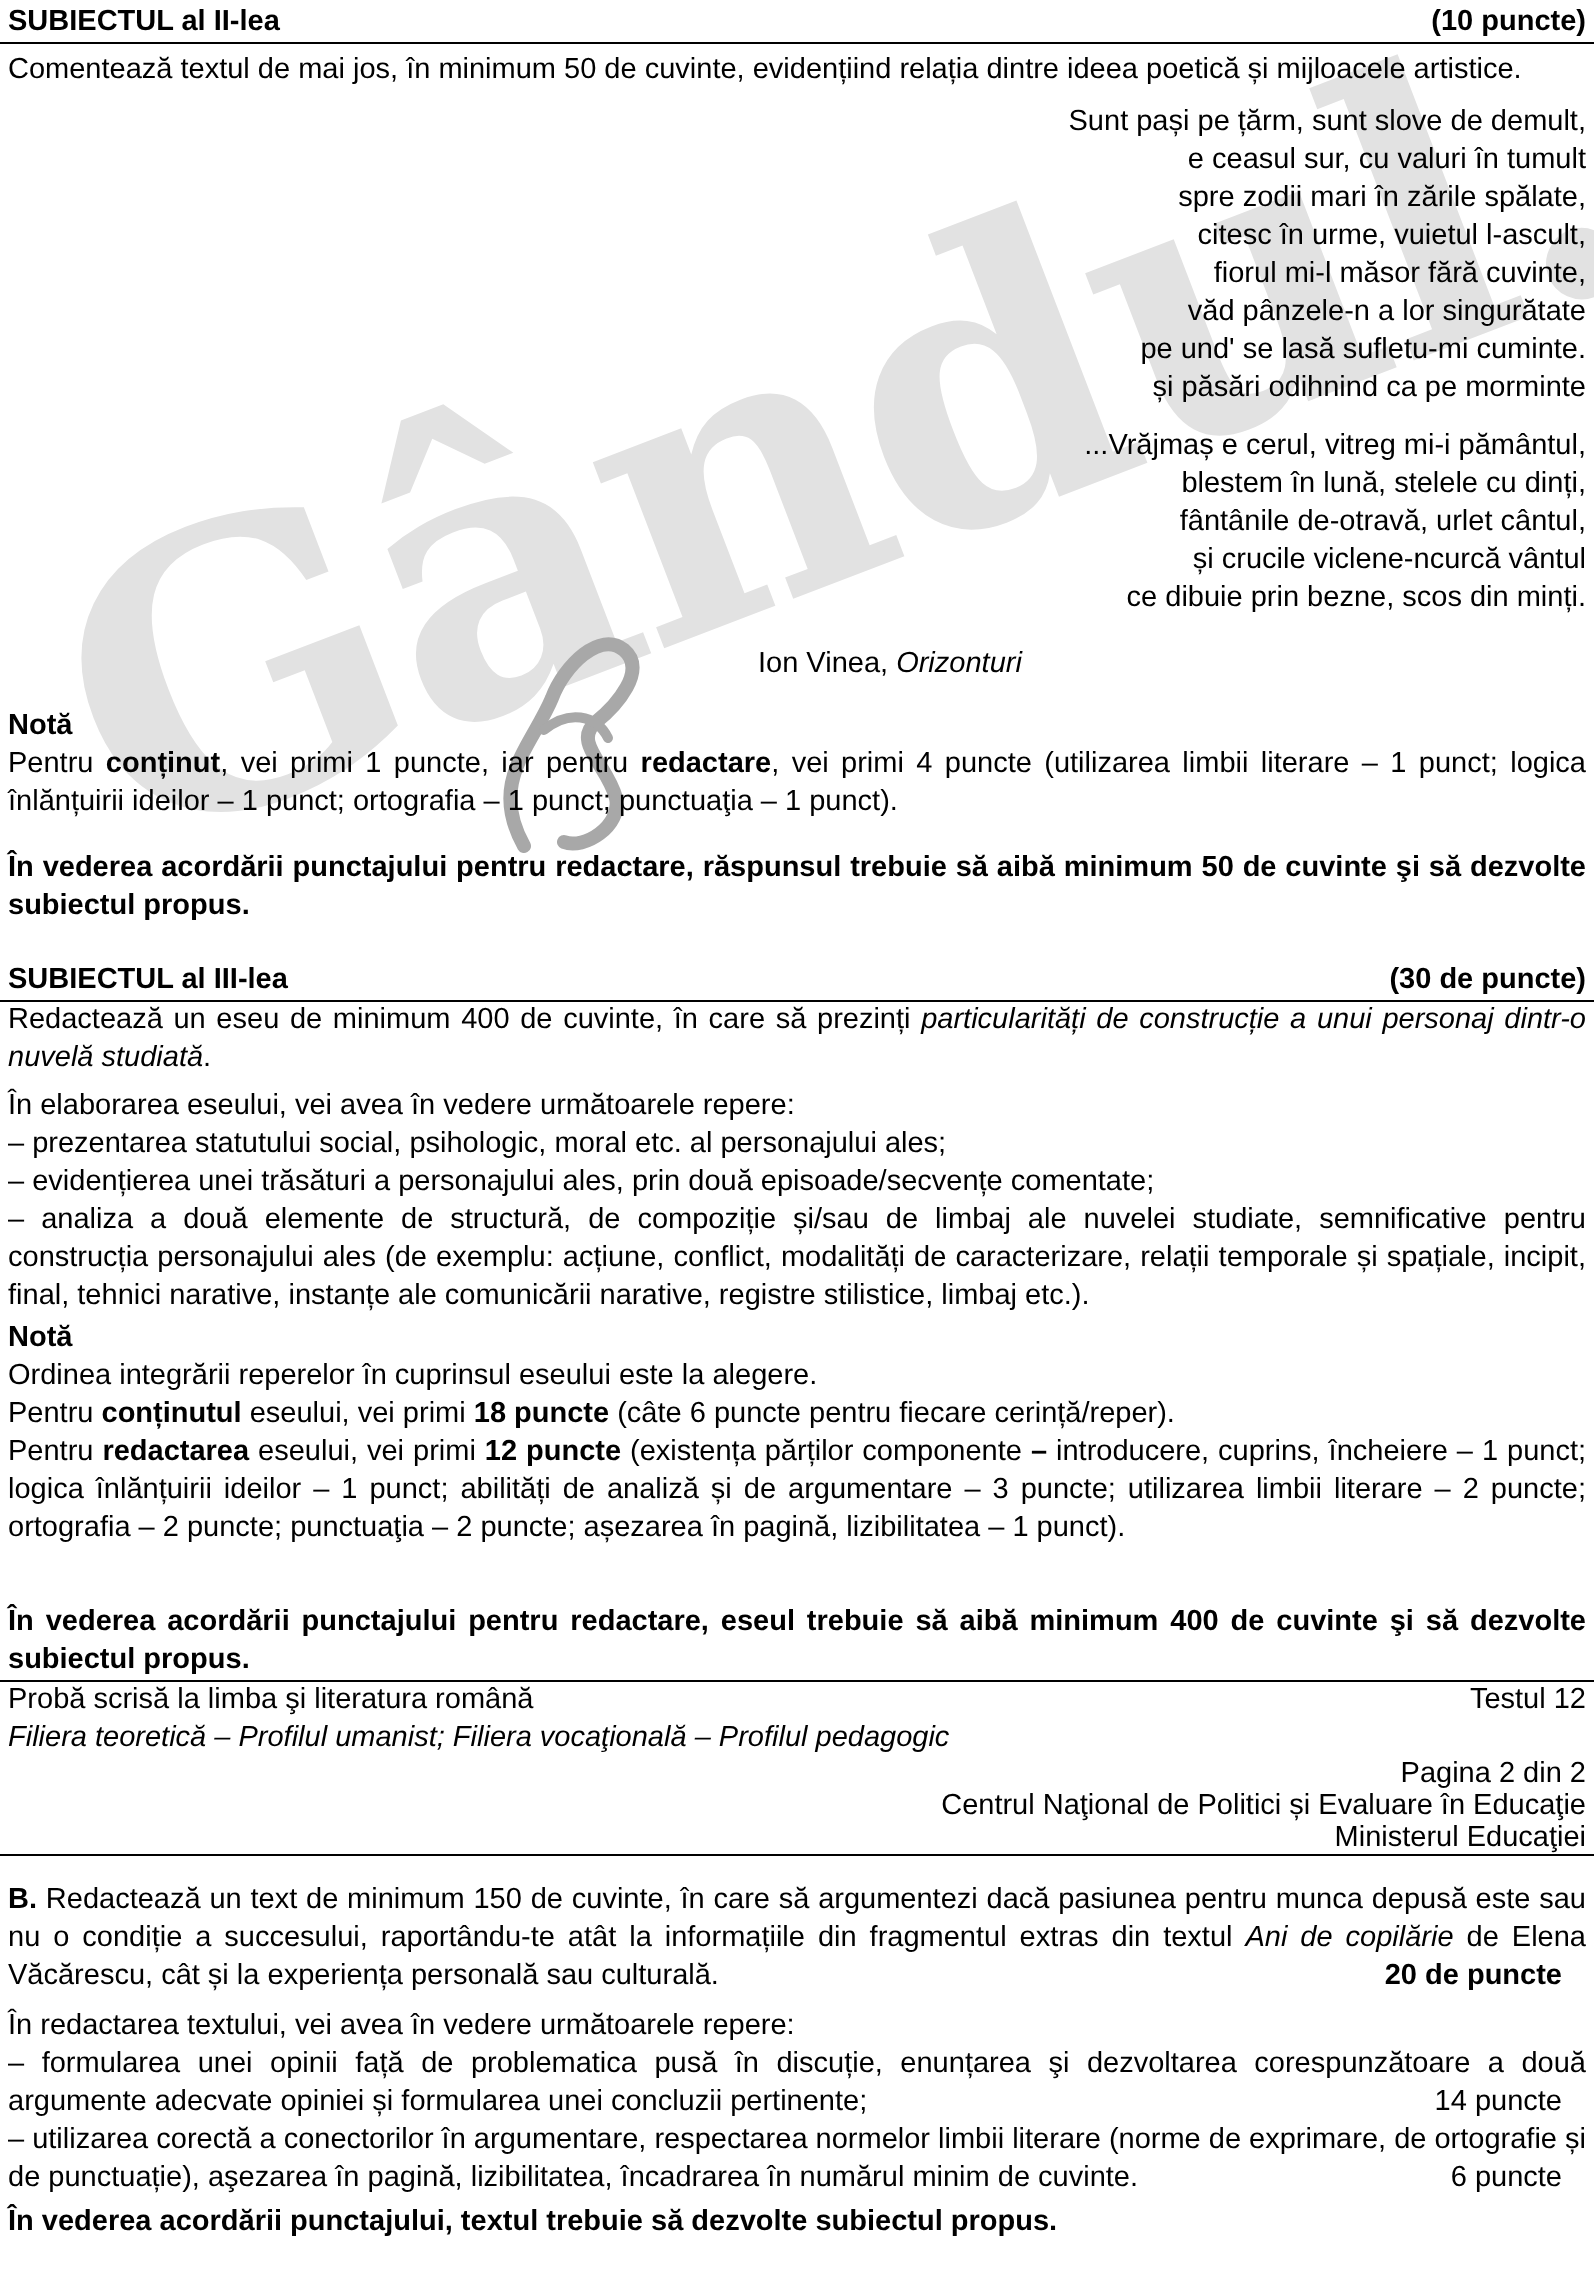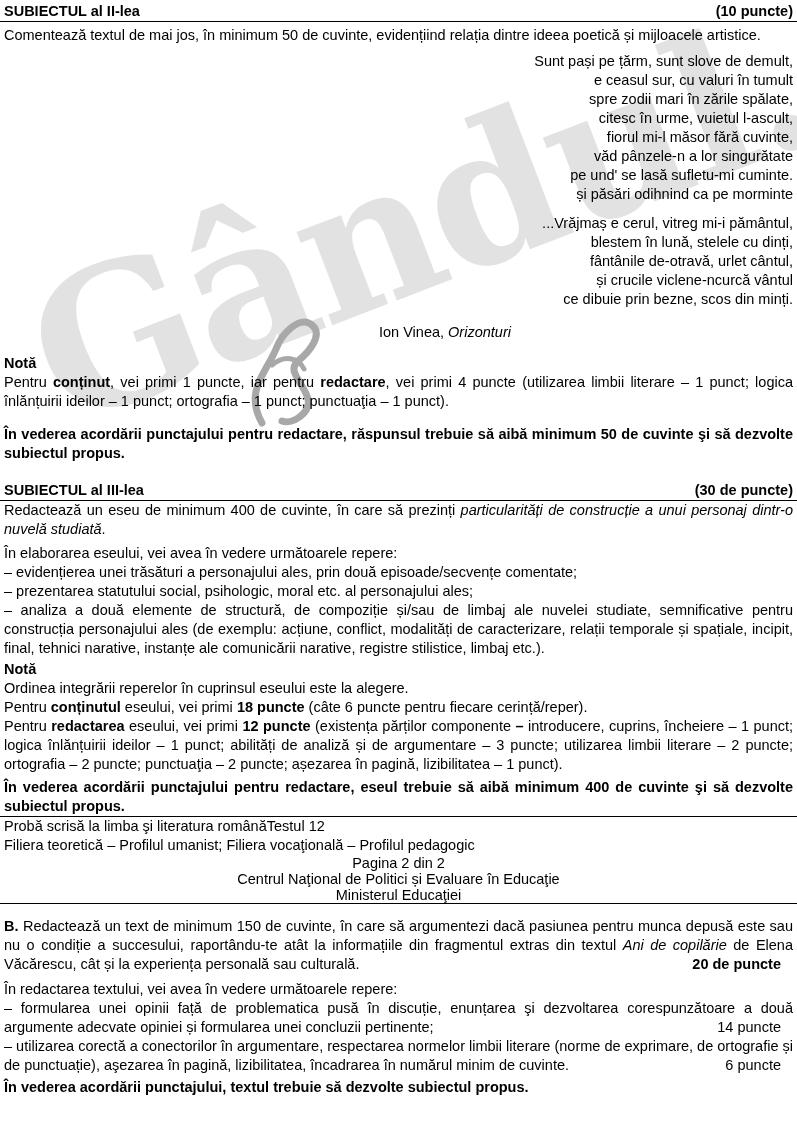--- a/index.html
+++ b/index.html
@@ -21,28 +21,28 @@
   p{margin:0;}
   .sec-header{
     display:flex;justify-content:space-between;font-weight:bold;
     border-bottom:1.5px solid #000;margin:0 -4px;padding:0 4px;
   }
   .just{text-align:justify;}
   .poem{margin-left:116px;margin-top:7px;text-align:right;}
   .stanza2{margin-top:10px;}
   .attribution{margin-left:375px;margin-top:14px;}
   .bold{font-weight:bold;}
-  .ital{}
+  .ital{font-style:italic;}
   .mt4{margin-top:4px;}  .mt5{margin-top:5px;}  .mt6{margin-top:6px;}
   .mt12{margin-top:12px;} .mt13{margin-top:13px;} .mt14{margin-top:14px;}
-  .mt18{margin-top:18px;align-items:flex-end;} .mt20{margin-top:4px;} .mt24{margin-top:24px;}
+  .mt18{margin-top:18px;align-items:flex-end;} .mt20{margin-top:28px;} .mt24{margin-top:24px;}
   .mt2{margin-top:2px;} .mt3{margin-top:3px;}
   .rule{border:none;border-top:1px solid #000;margin:0 -4px;}
-  .footer-row{display:flex;}
-  .footer-center{text-align:center;line-height:16px;}
+  .footer-row{display:flex;justify-content:space-between;}
+  .footer-center{text-align:right;line-height:16px;}
   .rel{position:relative;}
   .pts-right{position:absolute;right:12px;bottom:0;}
 </style>
 </head>
 <body>
 
 <div class="page">
 
   <div class="watermark">Gândul.</div>
   <svg class="wm-figure" width="115" height="140" viewBox="0 0 115 140">
@@ -85,22 +85,22 @@
 
     <p class="bold just mt14">În vederea acordării punctajului pentru redactare, răspunsul trebuie să aibă minimum 50 de cuvinte şi să dezvolte subiectul propus.</p>
 
     <div class="sec-header mt18">
       <span>SUBIECTUL al III-lea</span>
       <span>(30 de puncte)</span>
     </div>
     <p class="just"><span>Redactează un eseu de minimum 400 de cuvinte, în care să prezinți </span><i>particularități de construcție a unui personaj dintr-o nuvelă studiată</i><span>.</span></p>
 
     <p class="mt5">În elaborarea eseului, vei avea în vedere următoarele repere:</p>
+    <p class="just">– prezentarea statutului social, psihologic, moral etc. al personajului ales;</p>
     <p class="just">– evidențierea unei trăsături a personajului ales, prin două episoade/secvențe comentate;</p>
-    <p class="just">– prezentarea statutului social, psihologic, moral etc. al personajului ales;</p>
     <p class="just">– analiza a două elemente de structură, de compoziție și/sau de limbaj ale nuvelei studiate, semnificative pentru construcția personajului ales (de exemplu: acțiune, conflict, modalități de caracterizare, relații temporale și spațiale, incipit, final, tehnici narative, instanțe ale comunicării narative, registre stilistice, limbaj etc.).</p>
 
     <p class="bold mt2">Notă</p>
     <p>Ordinea integrării reperelor în cuprinsul eseului este la alegere.</p>
     <p><span>Pentru </span><b>conținutul</b><span> eseului, vei primi </span><b>18 puncte</b><span> (câte 6 puncte pentru fiecare cerință/reper).</span></p>
     <p class="just"><span>Pentru </span><b>redactarea</b><span> eseului, vei primi </span><b>12 puncte</b><span> (existența părților componente </span><b>–</b><span> introducere, cuprins, încheiere – 1 punct; logica înlănțuirii ideilor – 1 punct; abilități de analiză și de argumentare – 3 puncte; utilizarea limbii literare – 2 puncte; ortografia – 2 puncte; punctuaţia – 2 puncte; așezarea în pagină, lizibilitatea – 1 punct).</span></p>
 
     <p class="bold just mt20">În vederea acordării punctajului pentru redactare, eseul trebuie să aibă minimum 400 de cuvinte şi să dezvolte subiectul propus.</p>
 
     <hr class="rule mt24">

